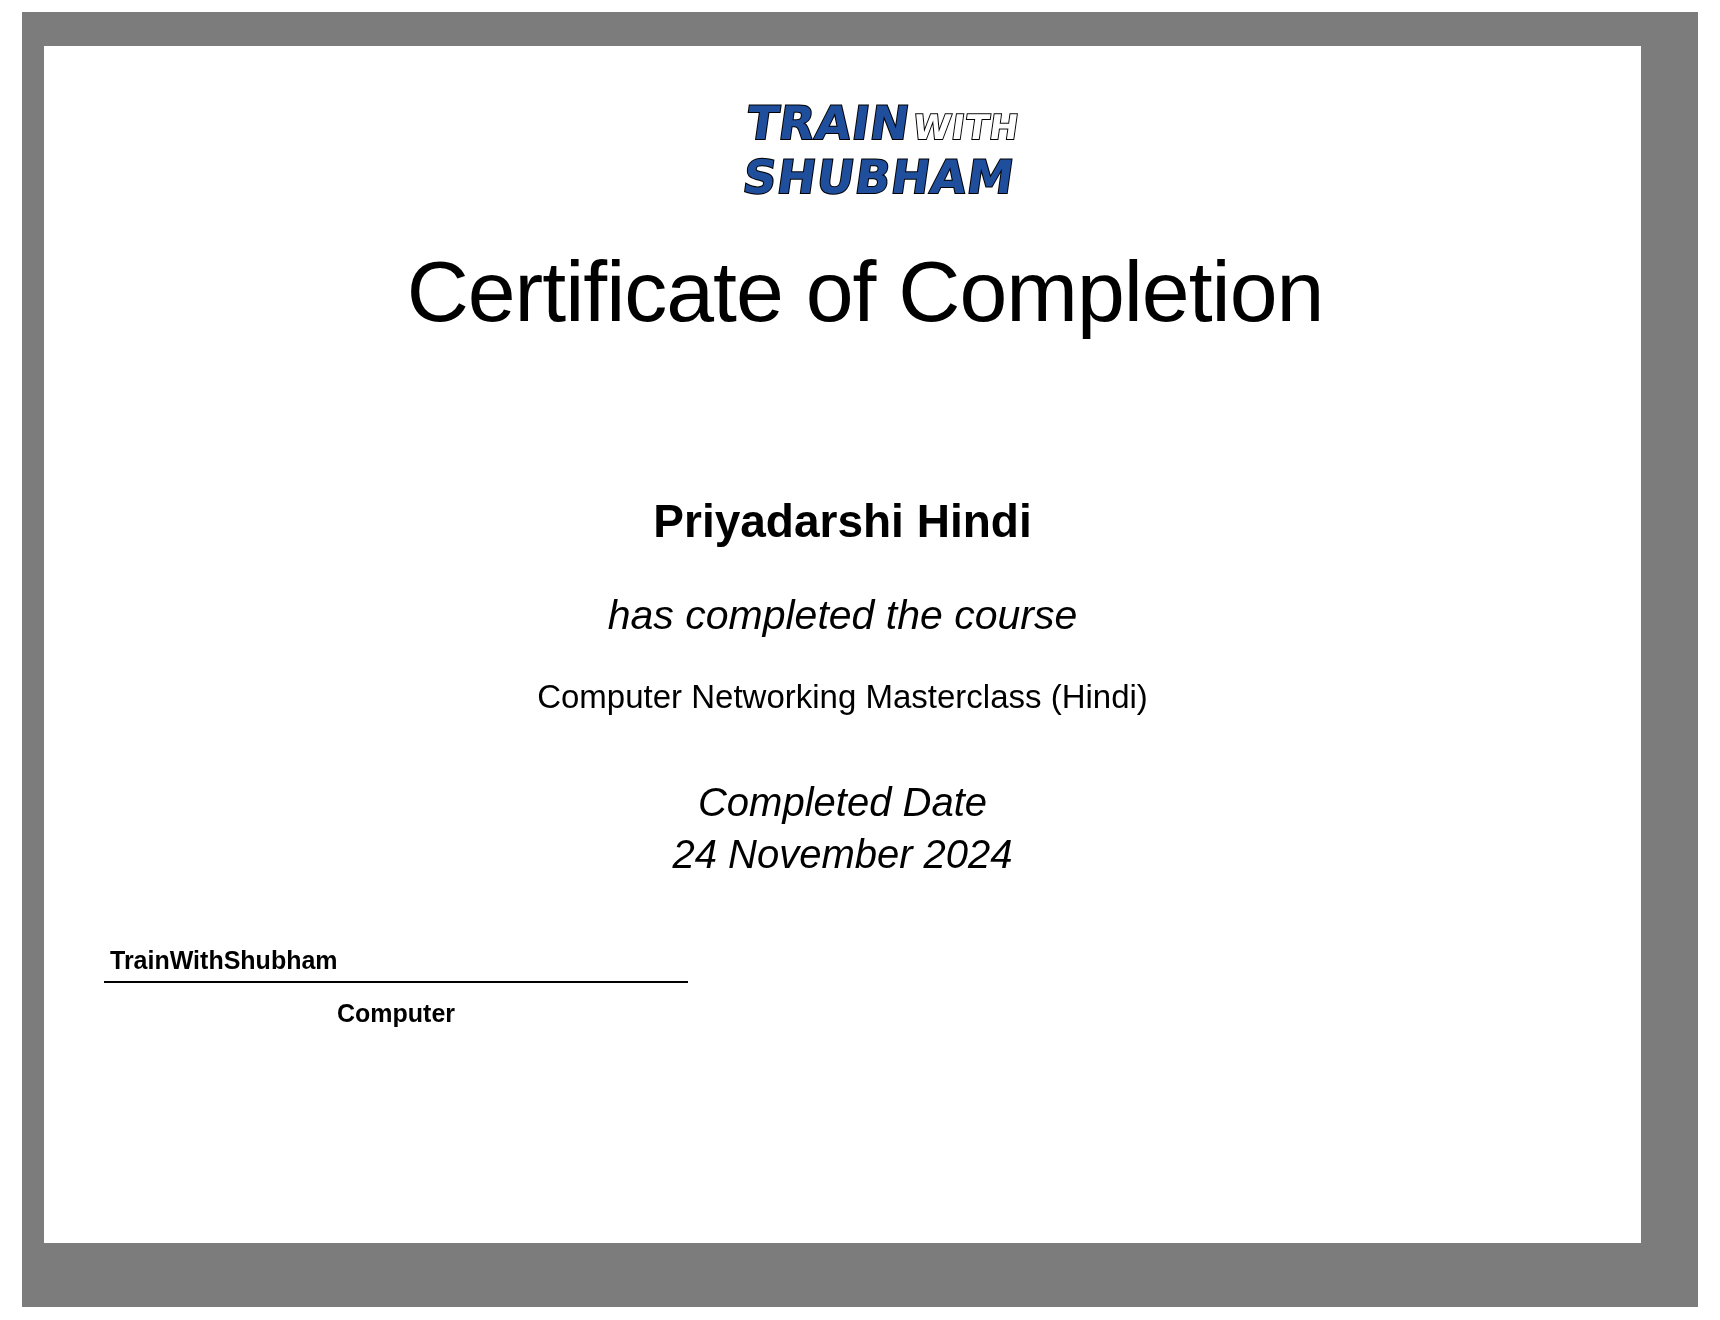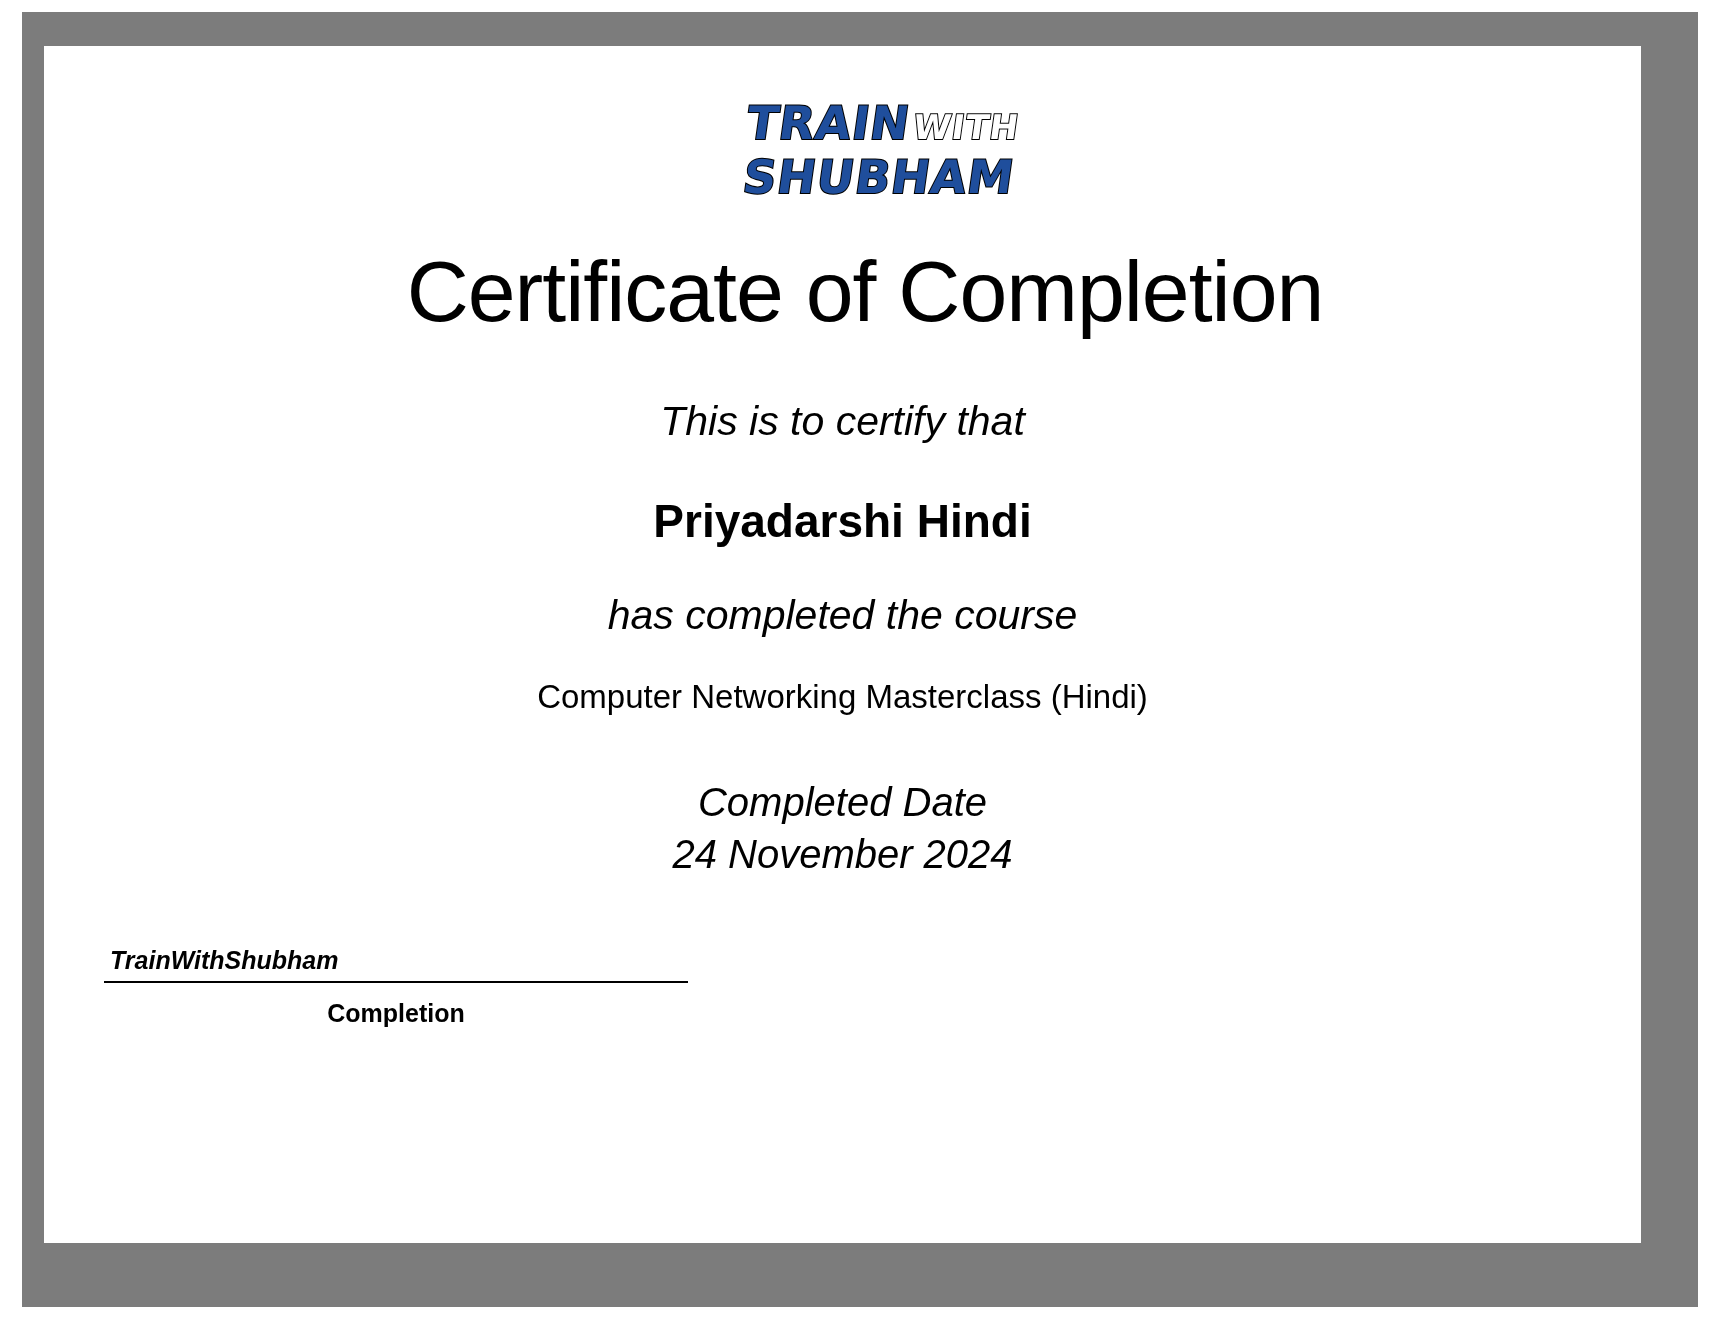--- a/index.html
+++ b/index.html
@@ -181,21 +181,20 @@
     position: absolute;
     left: 60px;
     top: 900px;
     width: 640px;
   }
   .sig-name {
     font-size: 25px;
     font-weight: 700;
     padding-left: 6px;
     margin-bottom: 6px;
-    font-style: italic;
   }
   .sig-line {
     width: 584px;
     height: 0;
     border-bottom: 2px solid #000000;
   }
   .sig-label {
     margin-top: 16px;
     font-size: 25px;
     font-weight: 700;
@@ -238,33 +237,32 @@
         <div class="logo">
           <div class="logo-line1">
             <span>TRAIN</span><span class="logo-with">WITH</span>
           </div>
           <div class="logo-line2">SHUBHAM</div>
         </div>
       </div>
 
       <div class="title">Certificate of Completion</div>
 
-      <div class="certify-line">This is to certify that</div>
 
       <div class="recipient">Priyadarshi Hindi</div>
 
       <div class="completed-line">has completed the course</div>
 
       <div class="course">Computer Networking Masterclass (Hindi)</div>
 
       <div class="date-label">Completed Date</div>
       <div class="date-value">24 November 2024</div>
 
       <div class="sig-block">
         <div class="sig-name">TrainWithShubham</div>
         <div class="sig-line"></div>
-        <div class="sig-label">Completion</div>
+        <div class="sig-label">Computer</div>
       </div>
 
 
     </div>
   </div>
 </div>
 
 </body></html>

